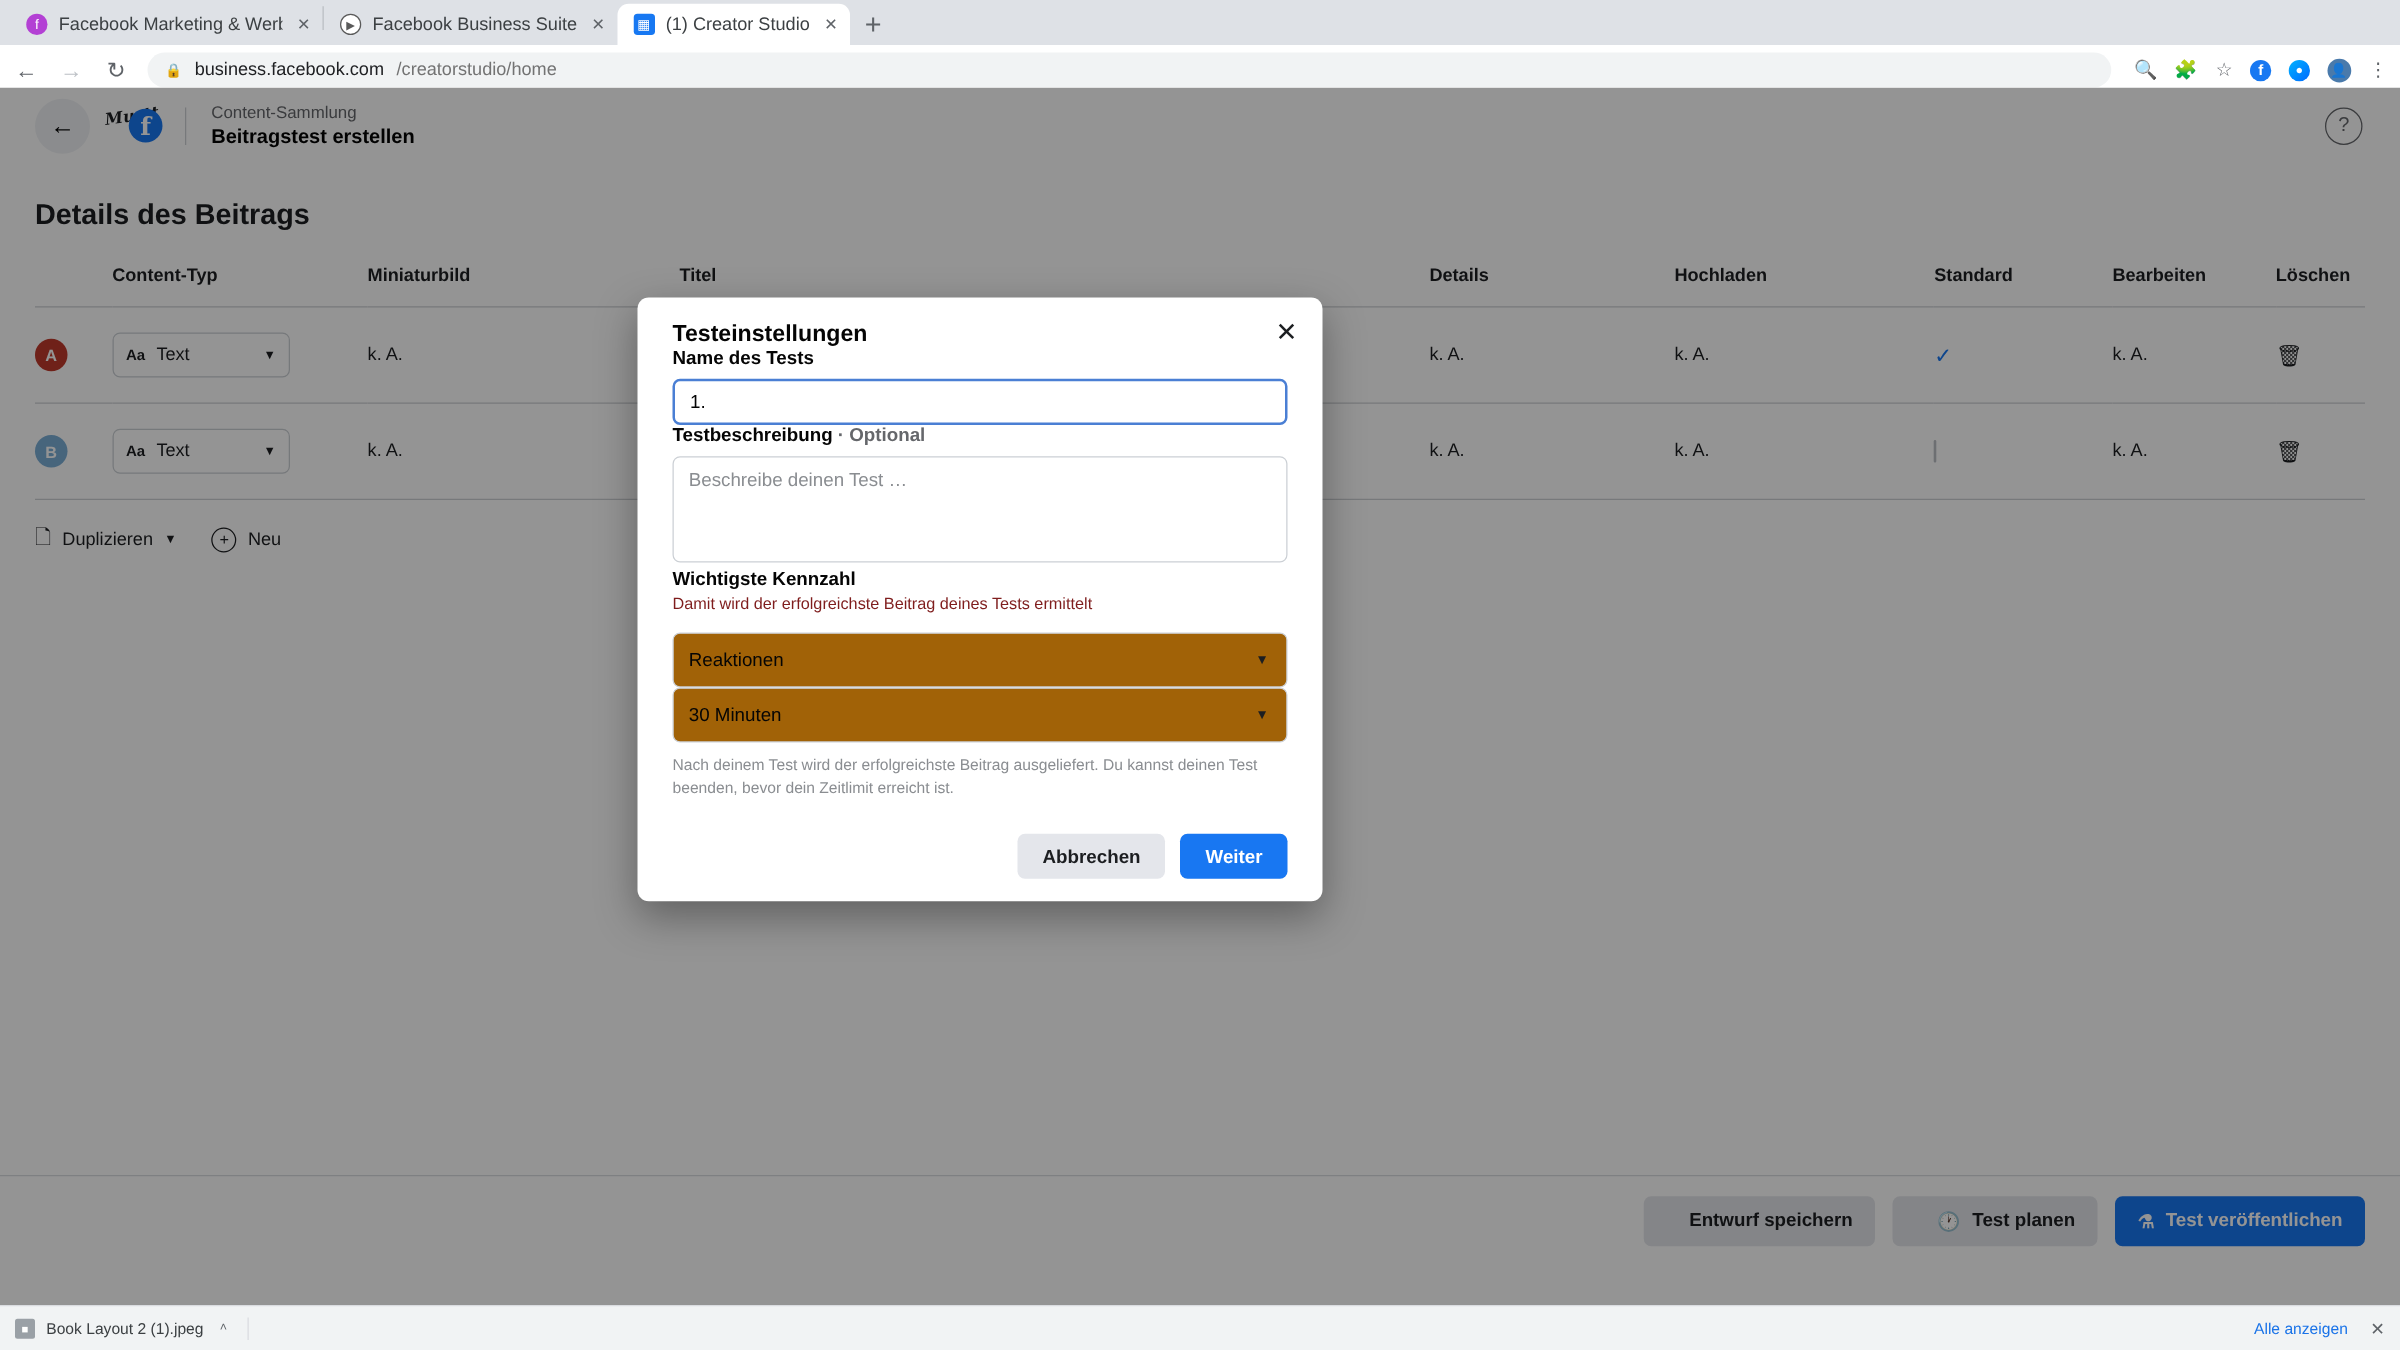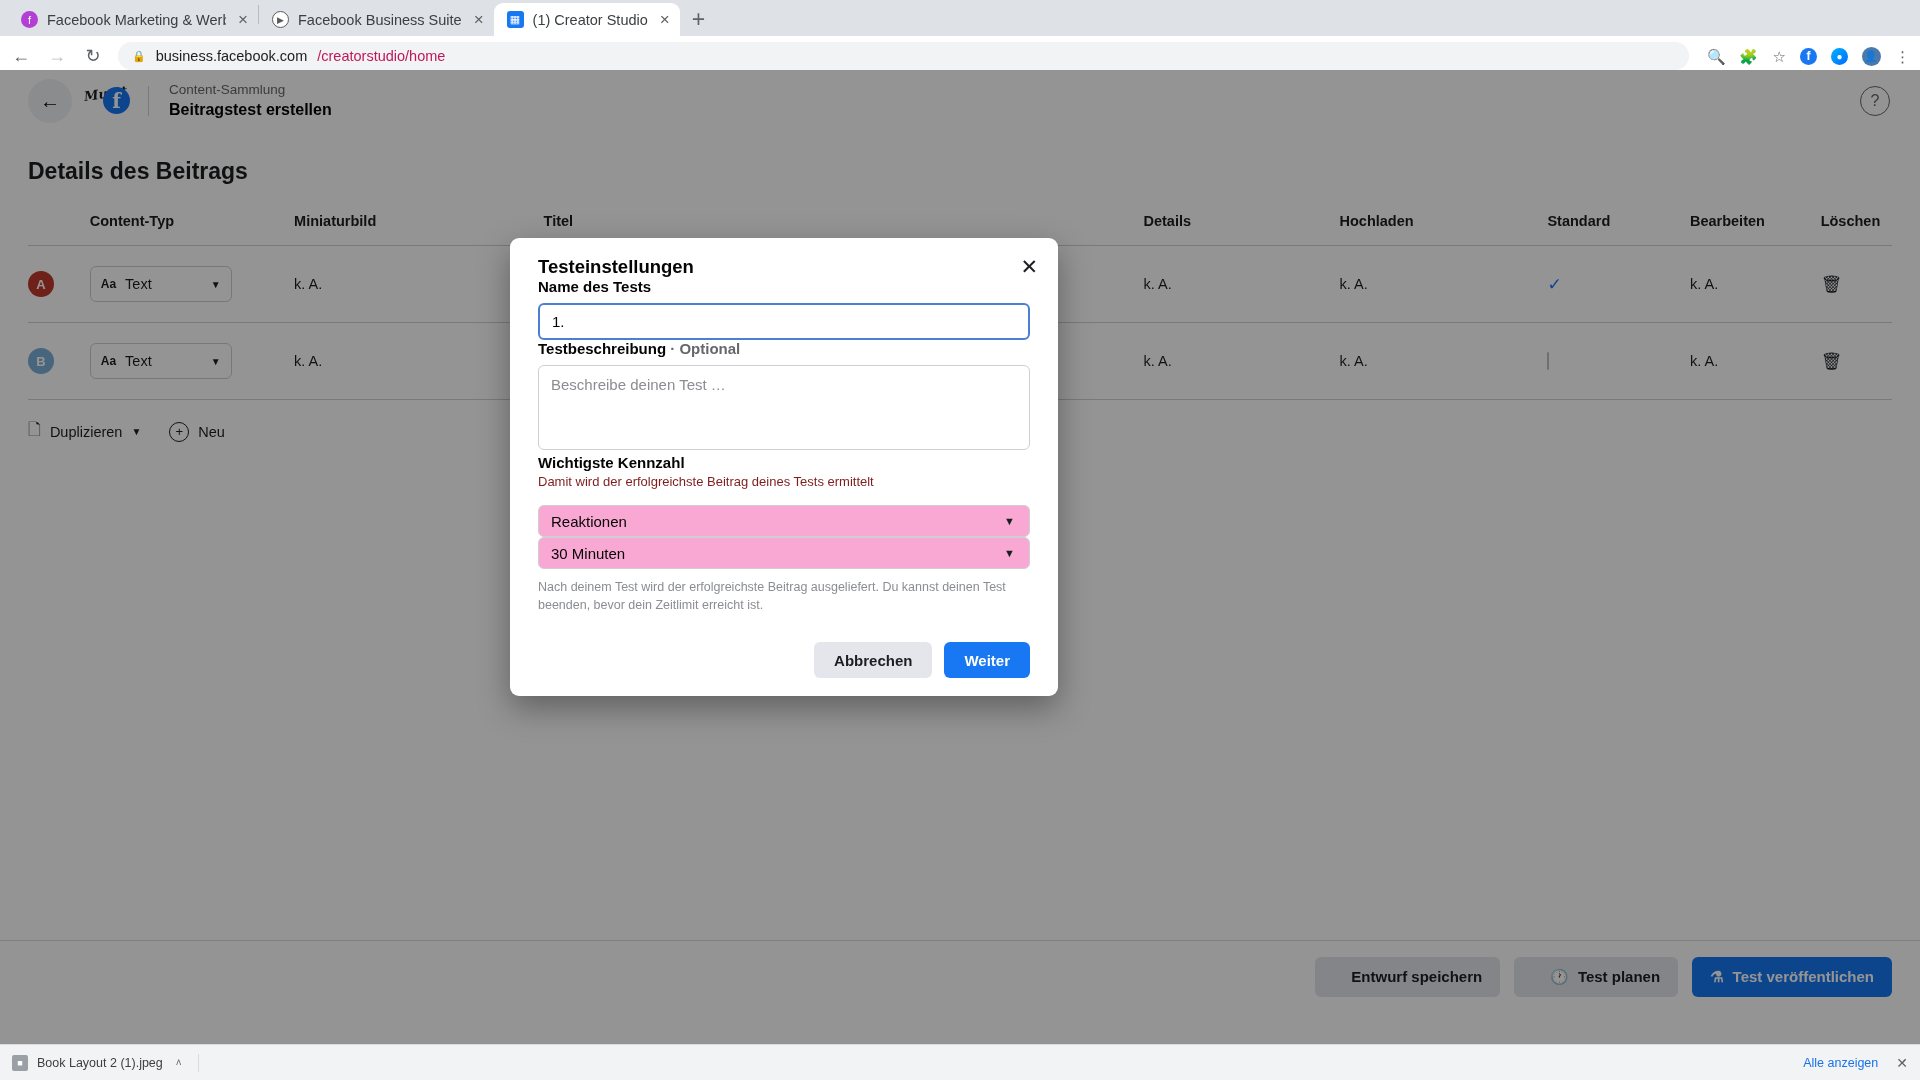--- a/index.html
+++ b/index.html
@@ -43,21 +43,21 @@
   }
   .navbtn { font-size:18px; color:#5f6368; width:22px; text-align:center; line-height:1; }
   .navbtn.fwd { color:#bdc1c6; }
   .omnibox {
     flex:1; height:28px; background:#f1f3f4; border-radius:14px;
     display:flex; align-items:center; padding:0 14px; gap:10px;
     font-size:14.5px; color:#202124;
   }
   .lock { font-size:11px; color:#5f6368; }
   .url-domain { color:#202124; }
-  .url-path { color:#be185d; }
+  .url-path { color:#737373; }
   .tb-icons { display:flex; align-items:center; gap:14px; margin-left:4px; }
   .tb-ico { font-size:15px; color:#5f6368; line-height:1; }
   .ico-fb { width:17px;height:17px;border-radius:50%;background:#1778f2;color:#fff;
             font-size:12px;display:flex;align-items:center;justify-content:center;font-weight:700;}
   .ico-msgr { width:17px;height:17px;border-radius:50%;
               background:linear-gradient(135deg,#00b2ff,#006aff);color:#fff;font-size:10px;
               display:flex;align-items:center;justify-content:center;}
   .ico-profile{ width:19px;height:19px;border-radius:50%;background:#4a7aab;color:#fff;
               font-size:11px;display:flex;align-items:center;justify-content:center;}
 
@@ -183,23 +183,23 @@
     background:#fff;
   }
   .textarea {
     width:100%; height:85px; border:1px solid #ccd0d5; border-radius:6px;
     padding: 10px 12px; font-size:15px; color:#050505; resize:none;
     font-family:"Liberation Sans", sans-serif; background:#fff;
   }
   .textarea::placeholder, .text-input::placeholder { color:#8a8d91; }
 
   .select-box {
-    width:100%; height:32px; border:1px solid #ccd0d5; border-radius:6px;
+    width:100%; height:44px; border:1px solid #ccd0d5; border-radius:6px;
     display:flex; align-items:center; justify-content:space-between;
-    padding: 0 14px 0 12px; background:#f9a8d4; font-size:15px; color:#050505;
+    padding: 0 14px 0 12px; background:#a16207; font-size:15px; color:#050505;
   }
   .select-caret { font-size:11px; color:#1c1e21; }
   .info-ico { display:inline-flex; width:13px;height:13px;border-radius:50%;background:#1c1e21;
               color:#fff; font-size:9px; font-weight:700; align-items:center;justify-content:center;
               margin-left:5px; vertical-align:1px; }
   .fineprint { font-size:12.5px; color:#8a8d91; line-height:1.45; margin-top:9px; }
 
   .modal-actions { display:flex; justify-content:flex-end; gap:12px; padding: 28px 14px 4px 14px; }
   .mbtn { height:36px; border-radius:6px; padding: 0 20px; font-size:15px; font-weight:700;
           display:flex; align-items:center; }

